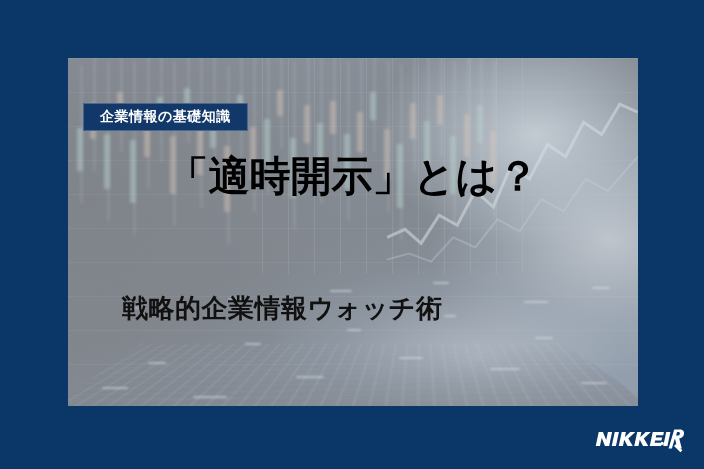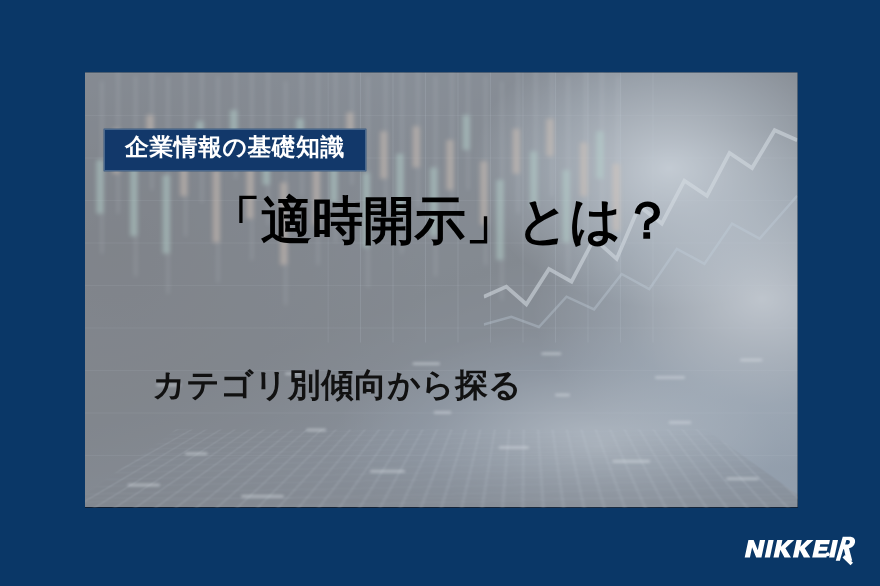--- a/index.html
+++ b/index.html
@@ -148,21 +148,21 @@
   }
 
   .badge {
     position: absolute;
     left: 15px;
     top: 45px;
     padding: 5px 16px 6px 16px;
     background: #12386a;
     border: 1px solid #4a688d;
     color: #ffffff;
-    font-size: 19px;
+    font-size: 14px;
     font-weight: bold;
     letter-spacing: 0.5px;
     line-height: 1.1;
     white-space: nowrap;
   }
 
   .title {
     position: absolute;
     left: 0;
     right: 0;
@@ -315,21 +315,21 @@
 
     <div class="content">
 
       <div class="badge">企業情報の基礎知識</div>
 
       <div class="title">
         <div class="l2">「適時開示」とは？</div>
       </div>
 
       <div class="subtitle">
-        <span class="s2">カテゴリ別傾向から探る</span>
+        <span class="s2">戦略的企業情報ウォッチ術</span>
       </div>
 
     </div>
   </div>
 
   <div class="logo" title="NIKKEI-R">
     <svg width="96" height="28" viewBox="0 0 96 28">
       <g fill="#ffffff">
 
         <g transform="skewX(-12)">

